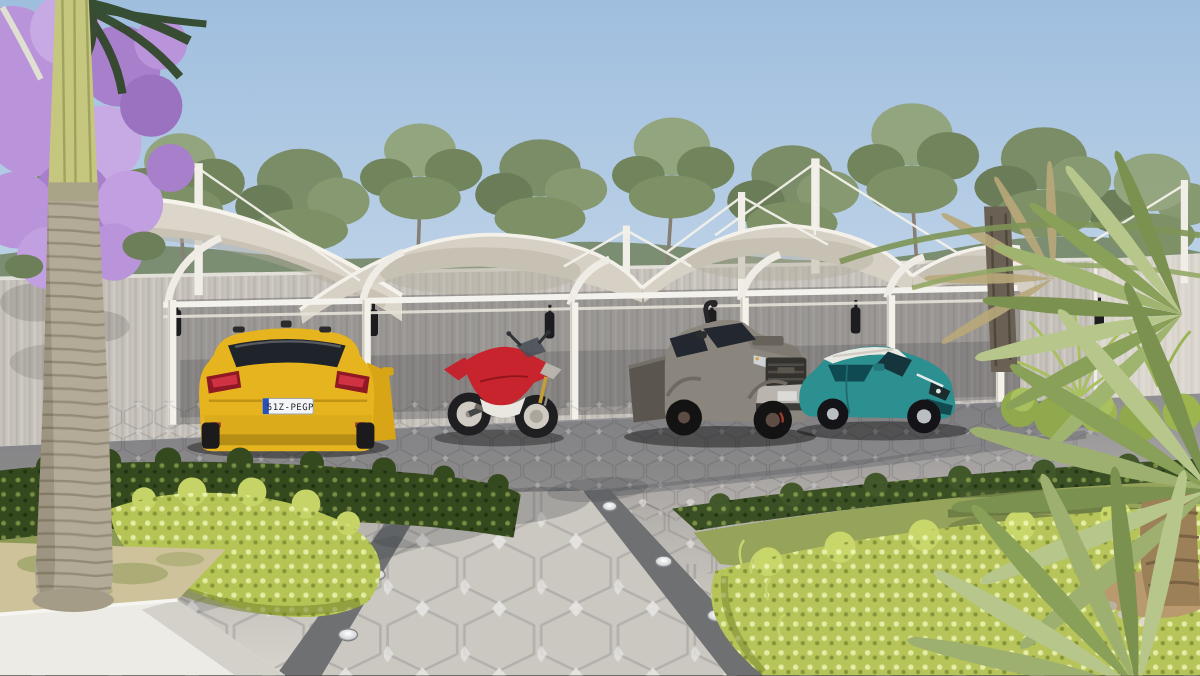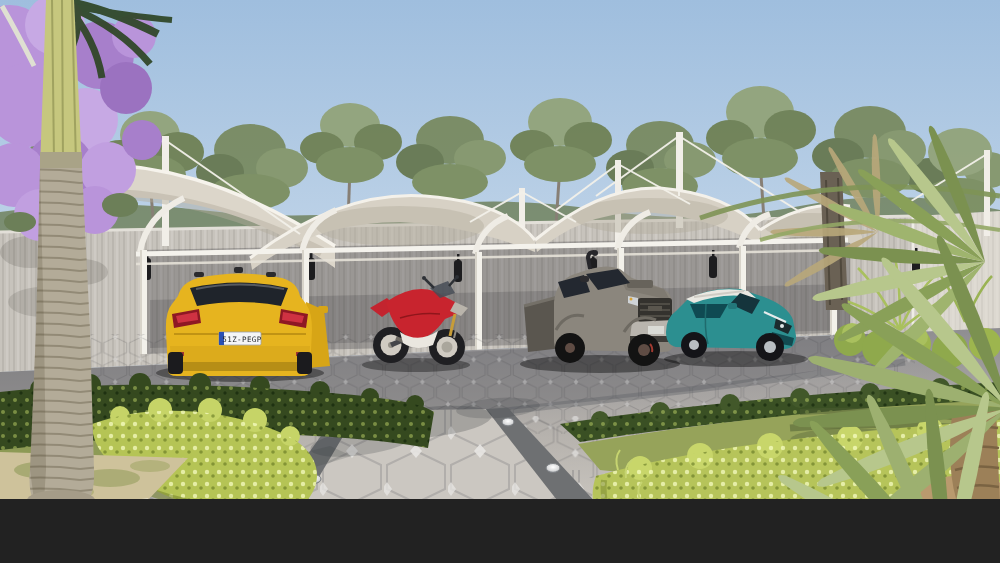--- a/index.html
+++ b/index.html
@@ -1,16 +1,16 @@
 <!DOCTYPE html>
 <html><head>
 <meta charset="utf-8">
 <style>
   html,body{margin:0;padding:0;background:#222;}
-  #stage{position:relative;width:1000px;height:499px;overflow:hidden;
+  #stage{position:relative;width:1000px;height:563px;overflow:hidden;
          font-family:"Liberation Sans", sans-serif;}
   svg{display:block}
   text{font-family:"DejaVu Sans Mono", monospace;}
 </style>
 </head>
 <body>
 
 <div id="stage">
 <svg width="1000" height="563" viewBox="0 0 1000 563">
 <defs>

